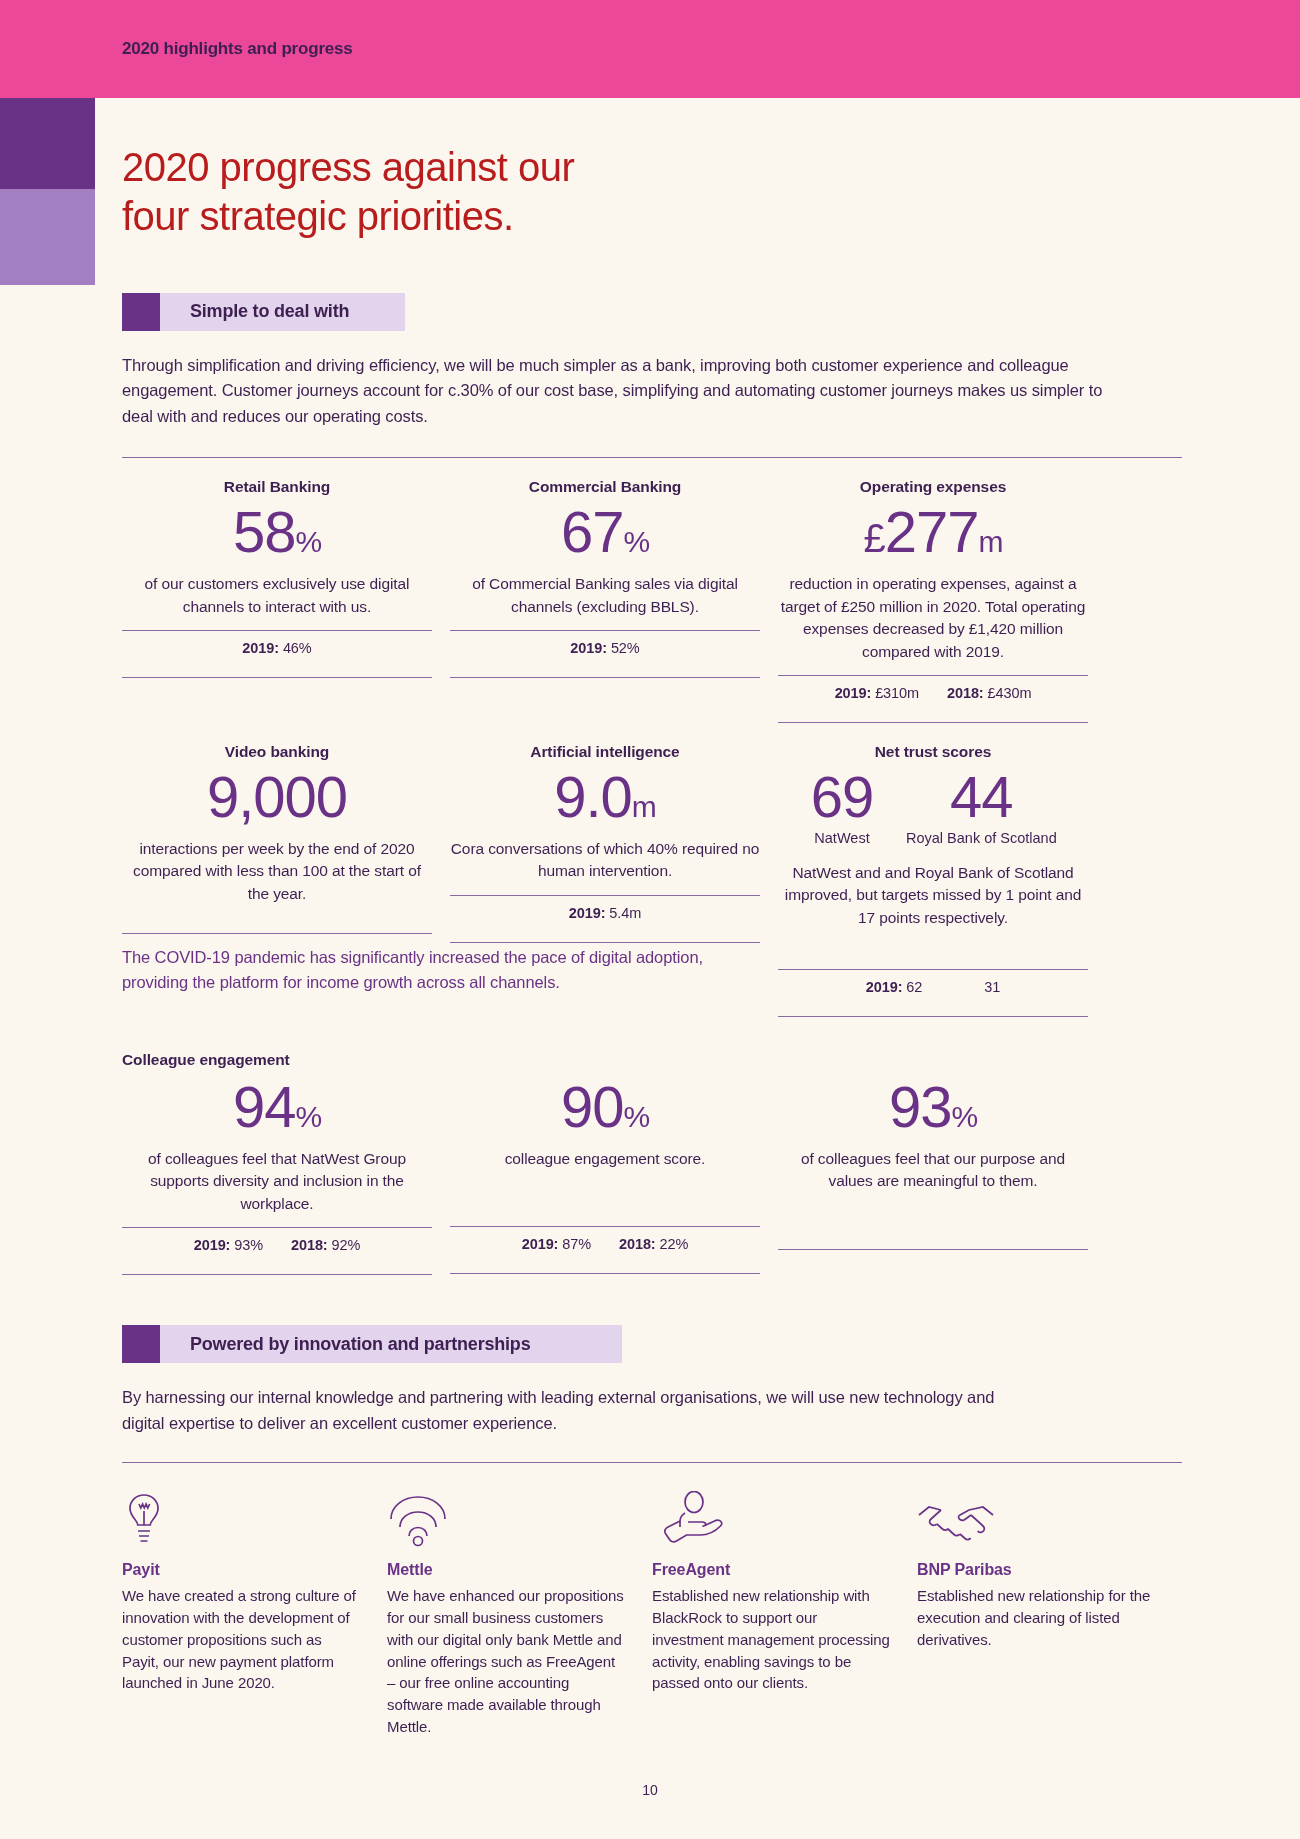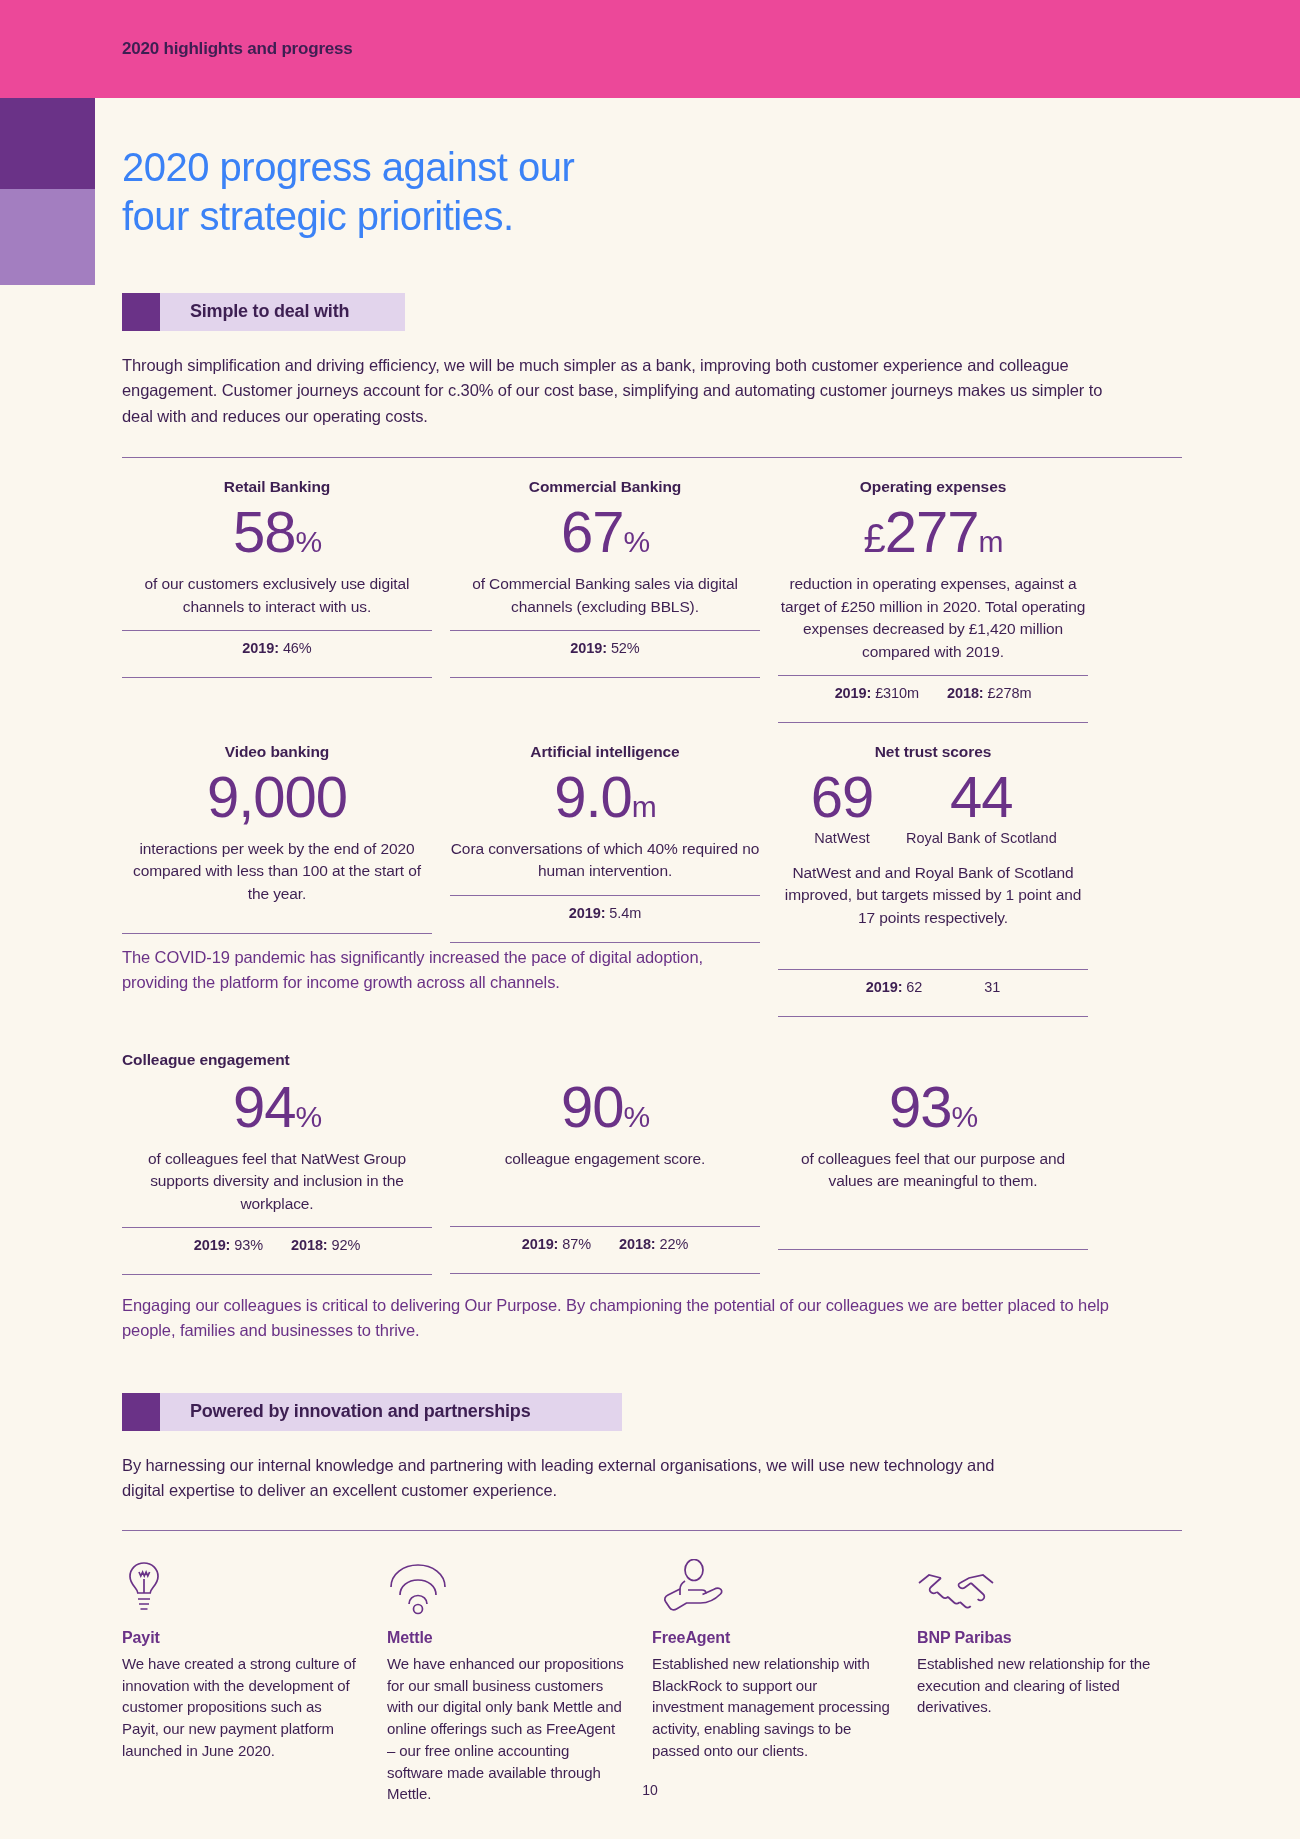--- a/index.html
+++ b/index.html
@@ -35,21 +35,21 @@
   .accent-light {
     position: absolute; left: 0; top: 189px; width: 95px; height: 96px;
     background: #a37ec0;
   }
 
   .content { position: absolute; left: 122px; top: 98px; width: 1060px; }
 
   h1.headline {
     margin-top: 45px;
     font-size: 40px; font-weight: 400; line-height: 1.22;
-    color: #3b82f6; letter-spacing: -0.5px;
+    color: #b91c1c; letter-spacing: -0.5px;
   }
 
   
   .banner {
     display: flex; align-items: stretch; margin-top: 52px;
     width: 283px; height: 38px; background: #e2d4ec;
   }
   .banner.wide { width: 500px; }
   .banner-swatch { width: 38px; background: #6a3287; flex: 0 0 38px; }
   .banner-label {
@@ -169,21 +169,21 @@
         <div class="rule"></div>
         <div class="prev"><b>2019:</b> <span>52%</span></div>
         <div class="rule"></div>
       </div>
 
       <div class="col">
         <div class="stat-label">Operating expenses</div>
         <div class="stat-big"><span class="pound">£</span><span>277</span><span class="unit">m</span></div>
         <div class="stat-desc">reduction in operating expenses, against a target of £250 million in 2020.  Total operating expenses decreased by £1,420 million compared with 2019.</div>
         <div class="rule"></div>
-        <div class="prev"><b>2019:</b> <span>£310m</span><span class="gap"></span><b>2018:</b> <span>£278m</span></div>
+        <div class="prev"><b>2019:</b> <span>£310m</span><span class="gap"></span><b>2018:</b> <span>£430m</span></div>
         <div class="rule"></div>
       </div>
     </div>
 
     <div class="row">
 
       <div class="col">
         <div class="stat-label">Video banking</div>
         <div class="stat-big"><span>9,000</span></div>
         <div class="stat-desc">interactions per week by the end of 2020 compared with less than 100 at the start of the year.</div>
@@ -240,21 +240,20 @@
           <div class="rule"></div>
         </div>
 
         <div class="col">
           <div class="stat-big"><span>93</span><span class="unit">%</span></div>
           <div class="stat-desc">of colleagues feel that our purpose and values are meaningful to them.</div>
           <div class="rule" style="margin-top:56px"></div>
         </div>
       </div>
 
-      <p class="note" style="margin-top:18px; width:1010px;">Engaging our colleagues is critical to delivering Our Purpose. By championing the potential of our colleagues we are better placed to help people, families and businesses to thrive.</p>
     </div>
 
     <div class="banner wide" style="margin-top:50px">
       <div class="banner-swatch"></div>
       <div class="banner-label">Powered by innovation and partnerships</div>
     </div>
 
     <p class="intro" style="max-width:880px">By harnessing our internal knowledge and partnering with leading external organisations, we will use new technology and digital expertise to deliver an excellent customer experience.</p>
 
     <div class="hr-full" style="margin-top:26px"></div>

